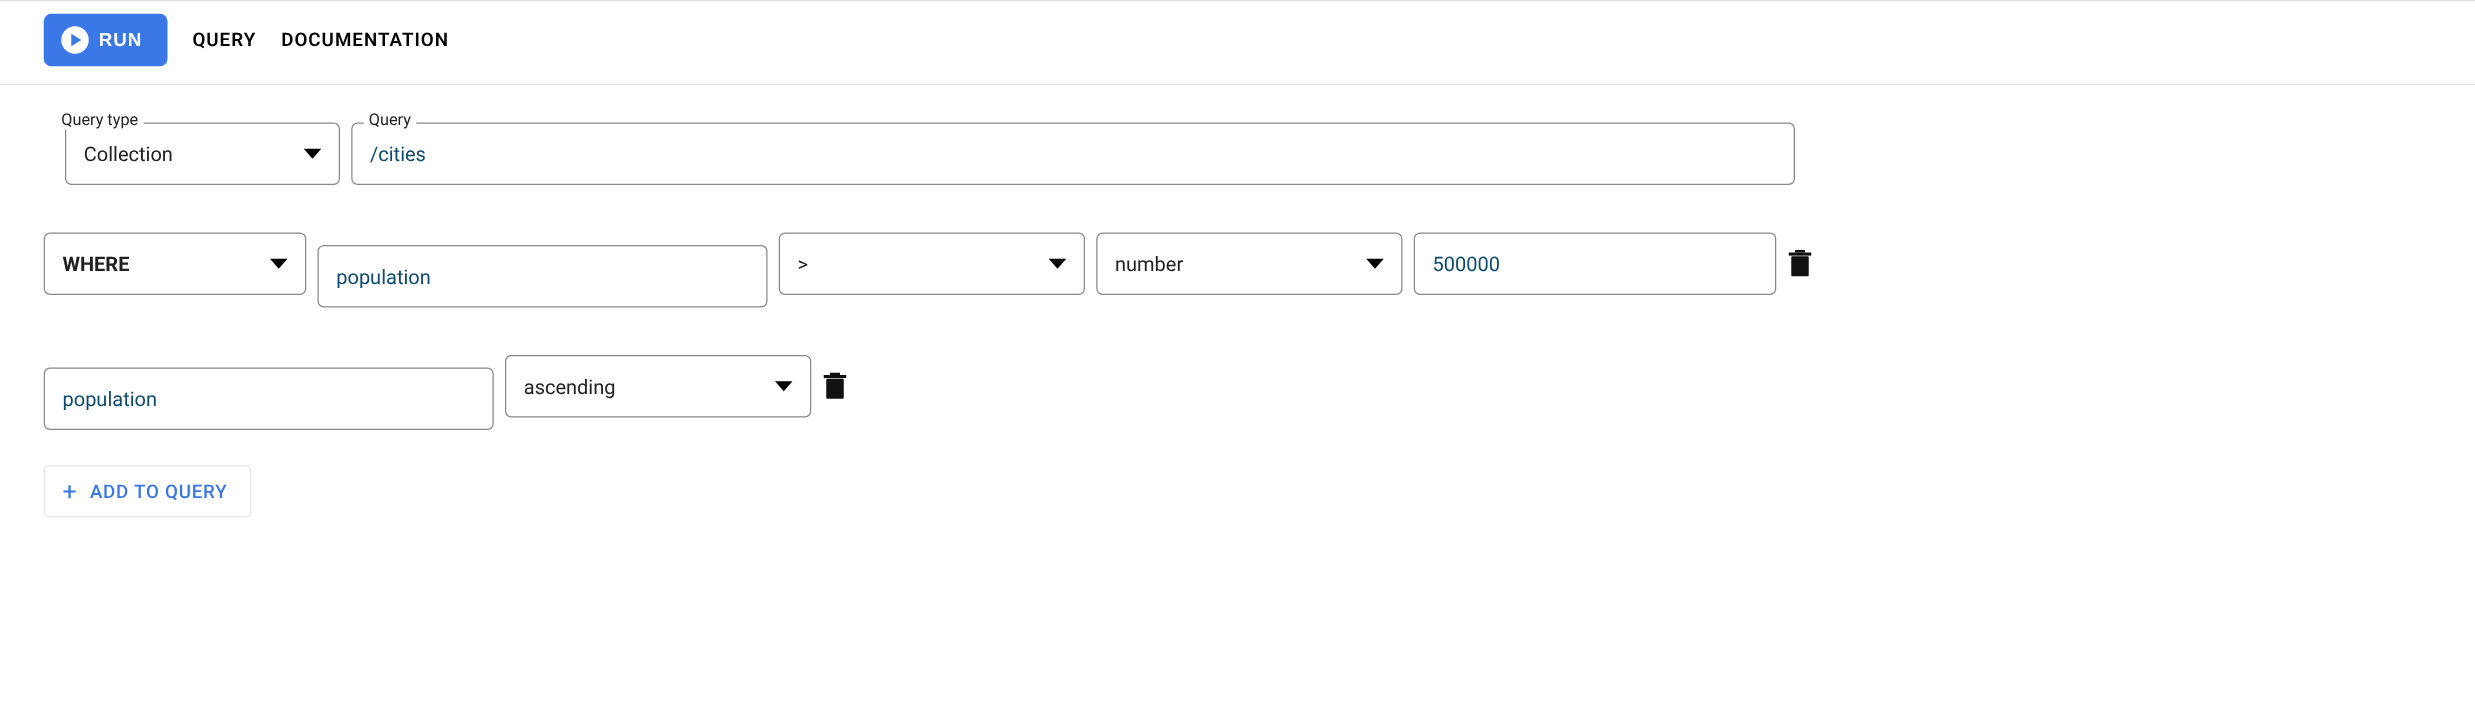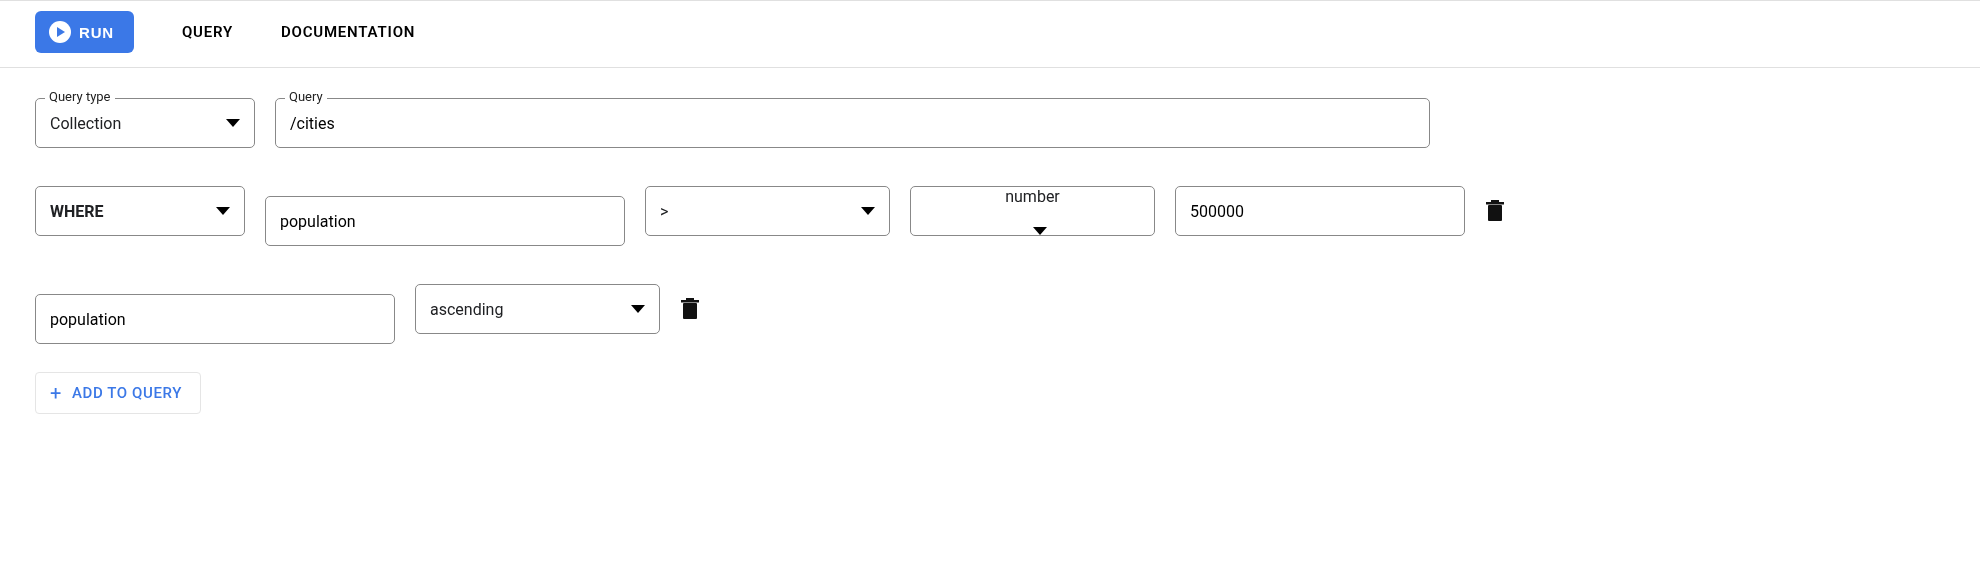--- a/index.html
+++ b/index.html
@@ -8,21 +8,21 @@
     color: #202124;
     background: #fff;
     font-size: 15px;
   }
   .top-bar {
     display: flex;
     align-items: center;
     padding: 10px 25px 14px 35px;
     border-top: 1px solid #e0e0e0;
     border-bottom: 1px solid #e0e0e0;
-    gap: 48px;
+    gap: 20px;
   }
   .run-btn {
     display: inline-flex;
     align-items: center;
     gap: 8px;
     background: #3b78e7;
     color: #fff;
     font-weight: 600;
     letter-spacing: 0.8px;
     border: none;
@@ -51,21 +51,21 @@
     letter-spacing: 0.8px;
     color: #000;
     cursor: pointer;
   }
   .builder {
     padding: 30px 35px;
   }
   .row {
     display: flex;
     align-items: center;
-    gap: 20px;
+    gap: 9px;
     margin-bottom: 28px;
   }
   .field-wrap {
     position: relative;
   }
   .field-label {
     position: absolute;
     top: -9px;
     left: 10px;
     background: #fff;
@@ -86,36 +86,36 @@
   .select-box {
     justify-content: space-between;
     cursor: pointer;
   }
   .input-box input {
     border: none;
     outline: none;
     width: 100%;
     font-size: 16px;
     font-family: inherit;
-    color: #000000;
+    color: #0c4a6e;
     background: transparent;
   }
   .caret {
     width: 0; height: 0;
     border-left: 7px solid transparent;
     border-right: 7px solid transparent;
     border-top: 8px solid #000;
     margin-left: 14px;
   }
-  .w-qtype { width: 220px; }
+  .w-qtype { width: 220px; margin-left: 17px; }
   .w-path  { width: 1155px; }
   .w-clause { width: 210px; font-weight: bold; }
   .w-field  { width: 360px; margin-top: 20px; }
   .w-op     { width: 245px; }
-  .w-type   { width: 245px; flex-direction: column; }
+  .w-type   { width: 245px; }
   .w-value  { width: 290px; }
   .trash {
     cursor: pointer;
     display: flex; align-items: center;
   }
   .trash svg { fill: #111; }
   .add-btn {
     display: inline-flex;
     align-items: center;
     gap: 10px;

